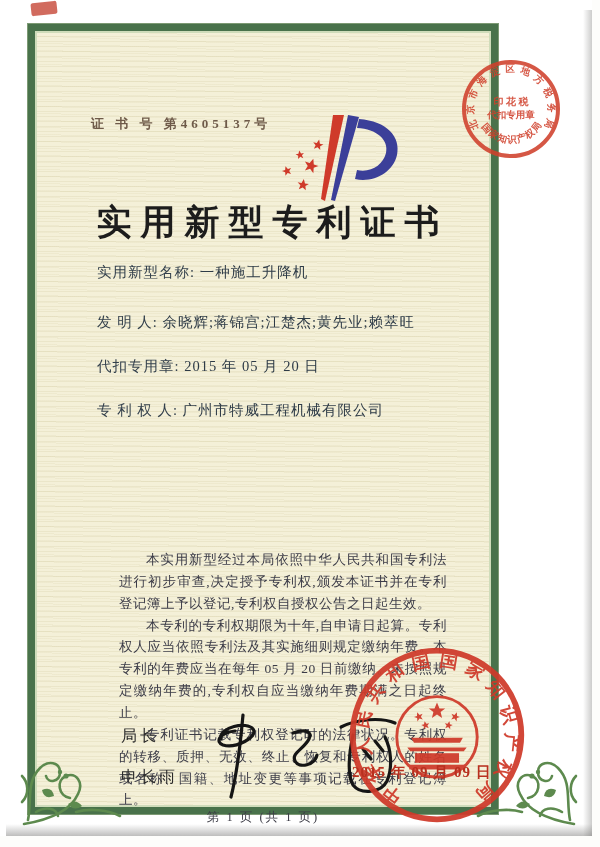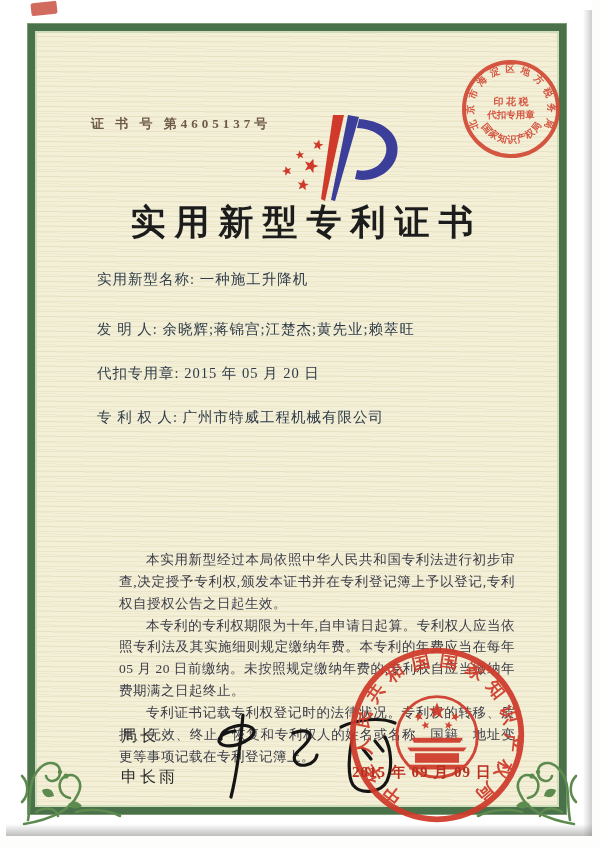--- a/index.html
+++ b/index.html
@@ -15,42 +15,42 @@
   }
   .paper-shadow-bottom {
     position:absolute; left:6px; right:0; bottom:0; height:12px;
     background:linear-gradient(180deg, rgba(120,120,118,0.0), rgba(110,110,108,0.45));
   }
   .paper-shadow-right {
     position:absolute; top:10px; bottom:0; right:0; width:9px;
     background:linear-gradient(90deg, rgba(120,120,118,0.0), rgba(110,110,108,0.35));
   }
   .cert {
-    position:absolute; left:28px; top:24px; width:538px; height:790px;
+    position:absolute; left:28px; top:24px; width:470px; height:790px;
     border:7px solid #49724b;
     box-shadow: inset 0 0 0 2px #cfdcba, 0 0 0 1px #7d9a74;
     background:
       repeating-linear-gradient(0deg, rgba(187,176,122,0.16) 0 1px, rgba(255,255,255,0) 1px 5px),
       repeating-linear-gradient(2deg, rgba(187,176,122,0.10) 0 1px, rgba(255,255,255,0) 1px 7px),
       #f4f0d8;
   }
   .corner-red-mark {
     position:absolute; left:31px; top:2px; width:26px; height:13px;
     background:#c23a28; opacity:.75; transform:rotate(-6deg); border-radius:2px;
   }
   .cert-no {
     position:absolute; left:56px; top:84px;
     font-size:13px; letter-spacing:4px; color:#6e5a49; font-weight:bold;
   }
   .logo { position:absolute; left:234px; top:80px; width:145px; height:92px; }
   .title {
     position:absolute; left:0; right:0; top:168px; text-align:center;
     font-size:35px; font-weight:bold; color:#1c1c1c; letter-spacing:9px;padding-left:19px;
   }
-  .fields { position:absolute; left:62px; top:239px; right:48px; }
+  .fields { position:absolute; left:62px; top:232px; right:48px; }
   .field-row { font-size:14.5px; color:#33404c; margin-bottom:25px; letter-spacing:1px; }
   .field-row.gap { margin-bottom:31px; }
   .field-row .lab { color:#33404c; }
   .field-row .val { color:#2e3b47; }
   .paragraphs {
     position:absolute; left:56px; right:44px; top:518px;
     font-size:13.5px; line-height:1.62; color:#3c3c48; text-align:justify;
     letter-spacing:0.5px;
     margin-left:28px;
   }
@@ -140,20 +140,21 @@
           <path d="M48,6 C46,26 44,56 36,88"></path>
           <path d="M98,24 C110,20 118,22 114,30 C109,40 96,44 100,52 C104,60 120,56 122,46"></path>
           <path d="M146,18 C162,10 186,8 200,14"></path>
           <path d="M158,26 C154,44 152,66 158,76 C166,86 186,84 192,72 C198,58 196,40 190,28"></path>
           <path d="M168,40 L176,50"></path>
           <path d="M180,32 L188,42"></path>
         </g>
       </svg>
     </div>
 
+    <div class="footer-page">第 1 页 (共 1 页)</div>
   </div>
 
   <div class="flourish left">
     <svg viewBox="0 0 118 118" width="118" height="118">
       <g fill="none" stroke="#5d8a4e" stroke-width="2.6" stroke-linecap="round">
         <path d="M8,112 C32,108 54,100 62,82 C68,70 60,60 50,64 C40,68 42,84 54,86"></path>
         <path d="M12,108 C16,88 10,70 24,56 C32,48 44,50 44,60 C44,70 32,72 30,64"></path>
         <path d="M20,100 C30,94 40,96 42,104"></path>
         <path d="M6,90 C14,82 12,70 6,64"></path>
         <path d="M60,100 C74,96 92,98 104,104"></path>

